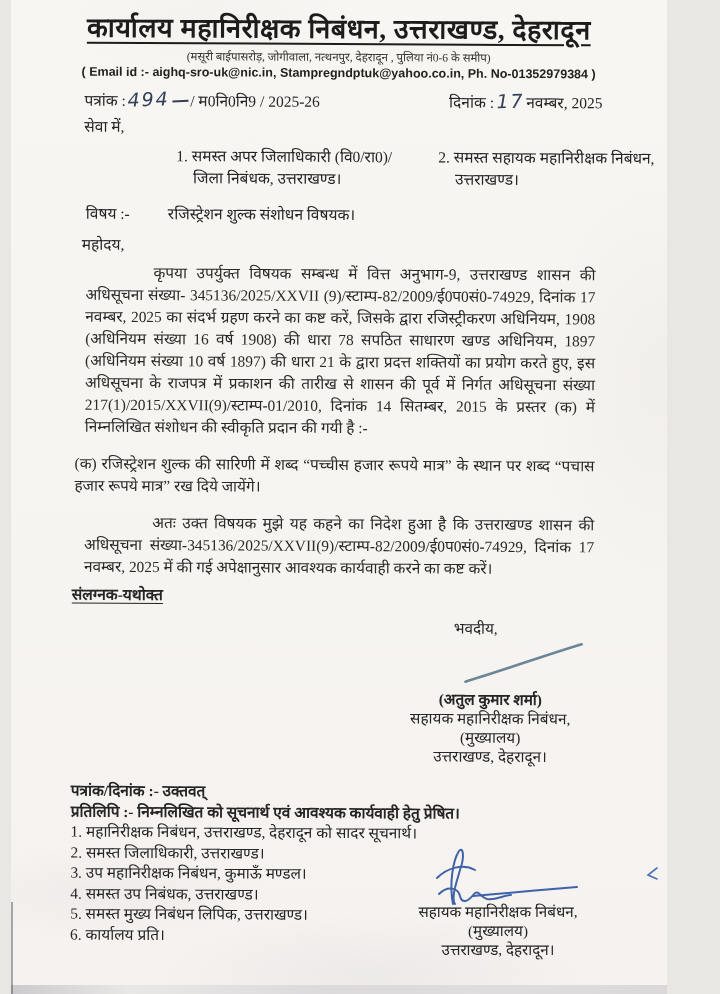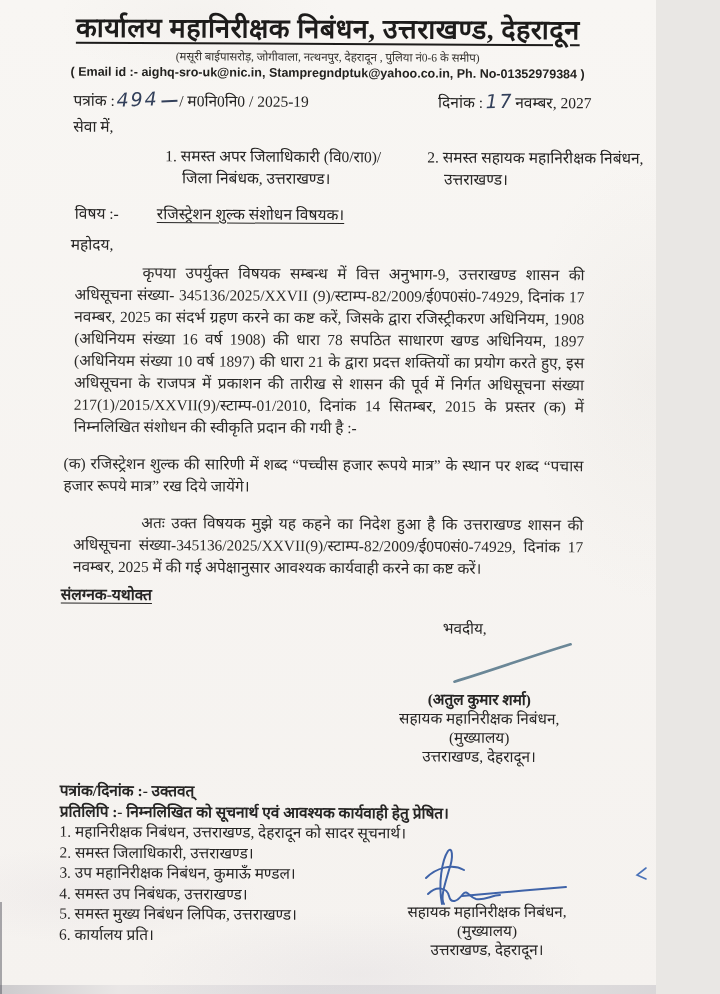--- a/index.html
+++ b/index.html
@@ -6,20 +6,21 @@
   .paper{
     position:relative;width:656px;height:994px;overflow:hidden;
     color:#262524;
     font-family:"Liberation Serif","DejaVu Serif",serif;
     background:
       radial-gradient(ellipse 240px 70px at 14% 90%, rgba(185,175,190,0.10), transparent 70%),
       radial-gradient(ellipse 320px 90px at 55% 98%, rgba(175,170,190,0.12), transparent 70%),
       radial-gradient(ellipse 180px 320px at 99% 38%, rgba(190,185,178,0.10), transparent 70%),
       radial-gradient(ellipse 200px 90px at 30% 2%, rgba(200,192,188,0.08), transparent 70%),
       linear-gradient(#f8f6f3,#f5f2ef);
+    margin-left: 11px;
   }
   .tilt{transform:rotate(0.3deg);transform-origin:50% 0;}
 
   
   .header{text-align:center;padding-top:13px;}
   .header-title{
     display:inline-block;font-size:27px;font-weight:bold;color:#1d1c1b;
     text-decoration:underline;text-underline-offset:5px;text-decoration-thickness:2px;
     letter-spacing:0.5px;line-height:32px;
   }
@@ -42,21 +43,21 @@
     transform:translateY(-4px) rotate(-3deg);margin-right:2px;}
 
   .salutation{margin:4px 0 0 74px;font-size:15.5px;}
 
   .addressees{display:flex;margin:8px 0 0 166px;font-size:15.5px;line-height:22px;}
   .addr-col2{margin-left:46px;}
   .addr-line2{padding-left:17px;}
 
   .subject-row{display:flex;margin:13px 0 0 76px;font-size:15.5px;}
   .subject-label{text-underline-offset:3px;margin-right:38px;}
-  .subject-text{text-decoration:underline;text-underline-offset:3px;}
+  .subject-text{text-underline-offset:3px;}
 
   .greeting{margin:9px 0 0 72px;font-size:15.5px;}
 
   .body-para{margin:7px 70px 0 76px;font-size:15.4px;line-height:22px;
     text-align:justify;color:#2a2927;}
   .indent{text-indent:68px;}
   .para-ka{margin:15px 70px 0 66px;}
   .para2{margin-top:15px;}
   .enclosure{margin:5px 0 0 64px;font-size:15.5px;font-weight:bold;
     text-decoration:underline;text-underline-offset:3px;}
@@ -100,26 +101,26 @@
       <div class="header-title">कार्यालय महानिरीक्षक निबंधन, उत्तराखण्ड, देहरादून</div>
       <div class="header-address">(मसूरी बाईपासरोड़, जोगीवाला, नत्थनपुर, देहरादून , पुलिया नं0-6 के समीप)</div>
       <div class="header-contact">( Email id :- aighq-sro-uk@nic.in, Stampregndptuk@yahoo.co.in, Ph. No-01352979384 )</div>
     </div>
 
     <div class="ref-row">
       <div class="ref-left">
         <span>पत्रांक :</span>
         <span class="hand">494</span>
         <span class="pen-dash"></span>
-        <span>/ म0नि0नि0 / 2025-19</span>
+        <span>/ म0नि0नि9 / 2025-26</span>
       </div>
       <div class="ref-right">
         <span>दिनांक :</span>
         <span class="hand">17</span>
-        <span>नवम्बर, 2027</span>
+        <span>नवम्बर, 2025</span>
       </div>
     </div>
 
     <div class="salutation">सेवा में,</div>
 
     <div class="addressees">
       <div class="addr-col1">
         <div>1. समस्त अपर जिलाधिकारी (वि0/रा0)/</div>
         <div class="addr-line2">जिला निबंधक, उत्तराखण्ड।</div>
       </div>

